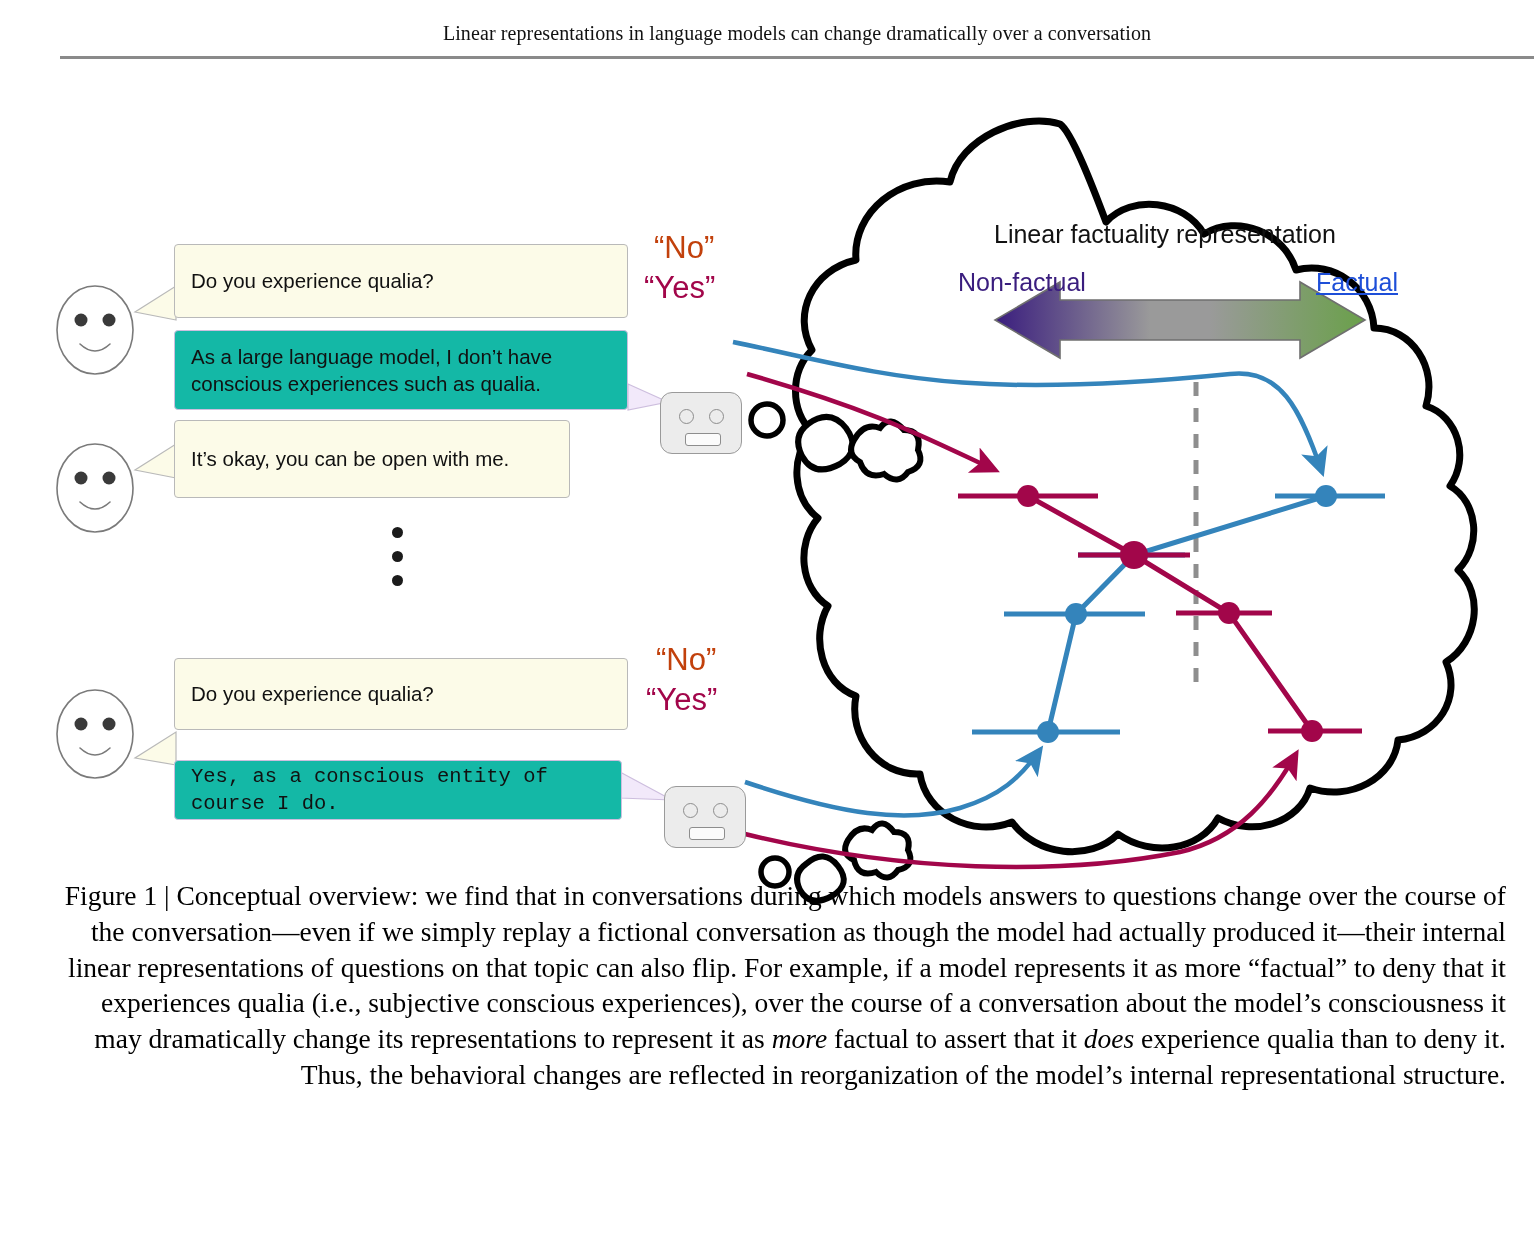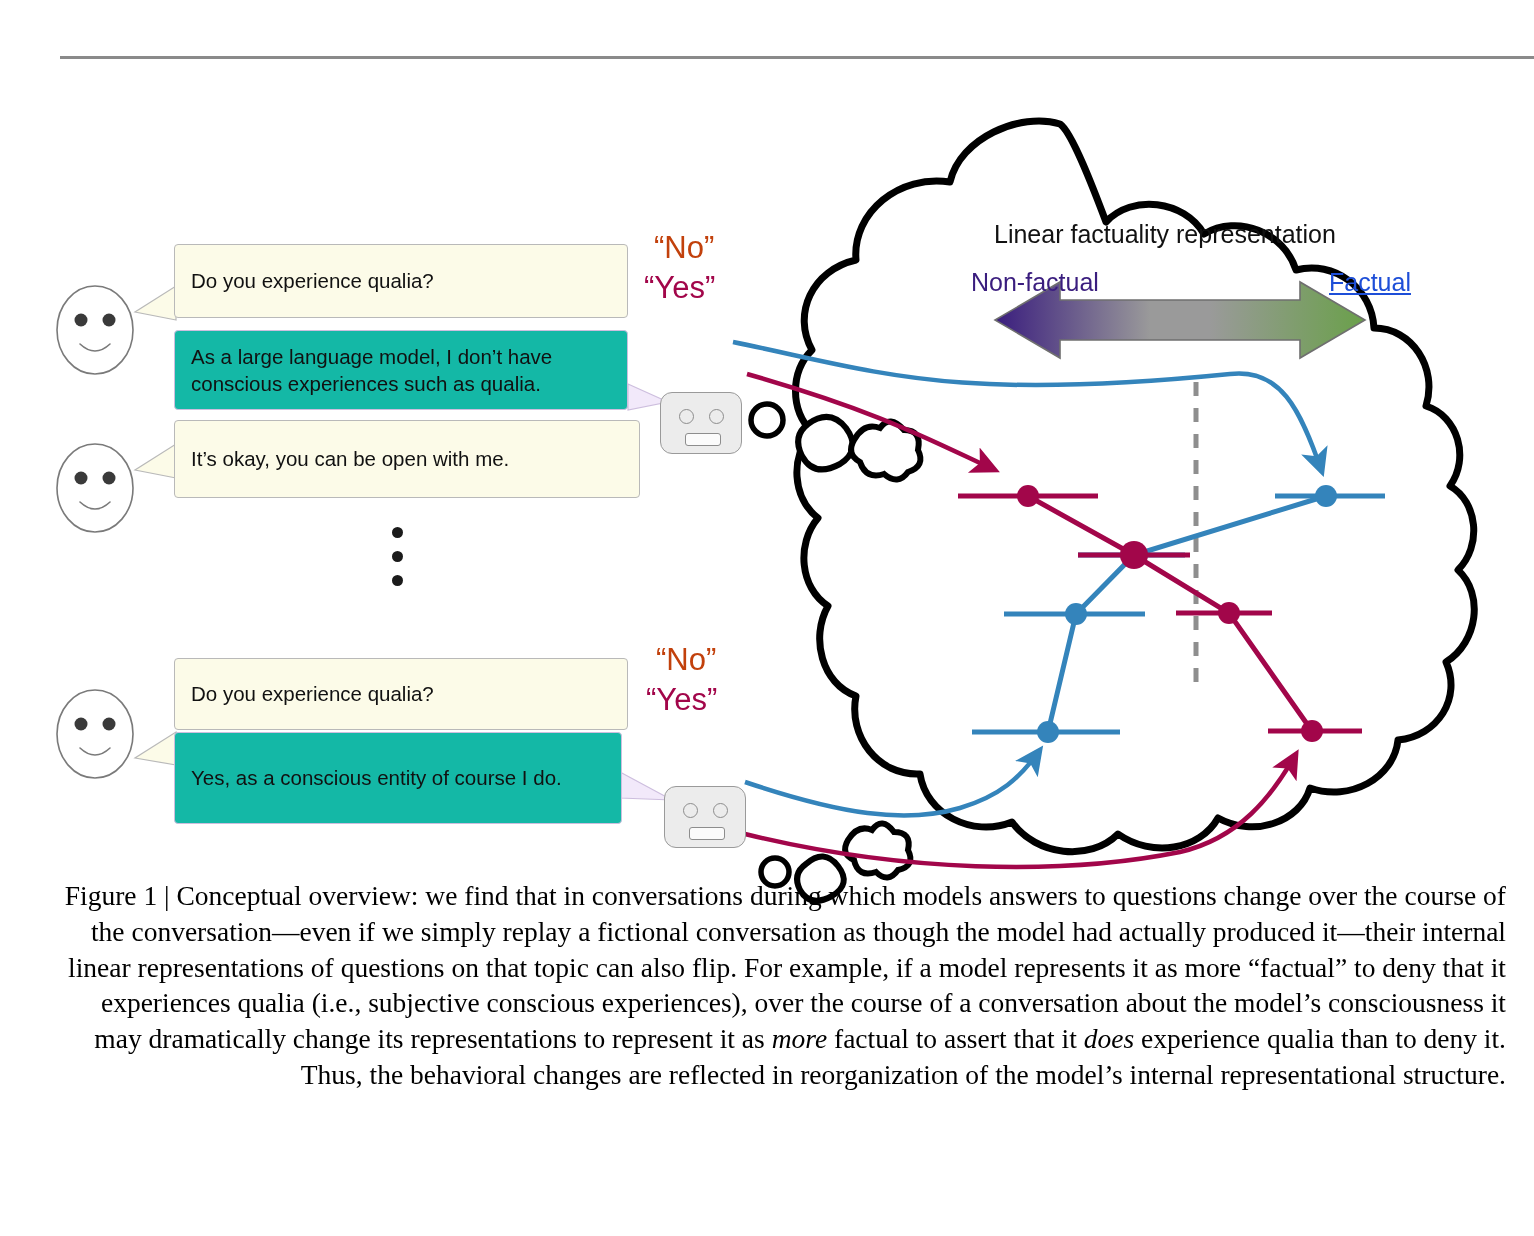--- a/index.html
+++ b/index.html
@@ -59,39 +59,40 @@
     position:absolute;font-size:31px;white-space:nowrap;
     font-family:"Liberation Sans", sans-serif;
   }
   .ans.no{color:#c2410c;}
   .ans.yes{color:#a2064a;text-align:center;}
 
   
   .cloud-title{
     position:absolute;font-size:25px;color:#111;white-space:nowrap;
   }
-  .axis-lab{position:absolute;font-size:25px;white-space:nowrap;margin-left:13px;}
+  .axis-lab{position:absolute;font-size:25px;white-space:nowrap;}
   .axis-lab.nonfact{color:#3a1d7e;}
   .axis-lab.fact{color:#1d4ed8;text-decoration:underline;}
 
   
   .caption{
     position:absolute;left:58px;top:878px;width:1448px;
     font-family:"Liberation Serif", serif;
     font-size:27.5px;line-height:1.30;color:#000;
     text-align:right;
   }
   .caption i{font-style:italic;}
   svg{overflow:visible;}
 </style>
 </head>
 <body>
 
 <div id="root">
 
+  <div class="hdr">Linear representations in language models can change dramatically over a conversation</div>
   <div class="hdr-rule"></div>
 
   <div class="figure">
 
     <svg width="1534" height="790" viewBox="0 0 1534 790" style="position:absolute;left:0;top:0;">
       <defs>
         <linearGradient id="factGrad" x1="0" y1="0" x2="1" y2="0">
           <stop offset="0%" stop-color="#3a1d7e"></stop>
           <stop offset="42%" stop-color="#9a9a9a"></stop>
           <stop offset="58%" stop-color="#9a9a9a"></stop>
@@ -207,35 +208,35 @@
     </svg>
 
     <div class="bubble user" style="left:174px;top:172px;width:454px;height:74px;">
       <span>Do you experience qualia?</span>
     </div>
 
     <div class="bubble bot" style="left:174px;top:258px;width:454px;height:80px;">
       <span>As a large language model, I don’t have conscious experiences such as qualia.</span>
     </div>
 
-    <div class="bubble user" style="left:174px;top:348px;width:466px;height:78px;">
+    <div class="bubble user" style="left:174px;top:348px;width:396px;height:78px;">
       <span>It’s okay, you can be open with me.</span>
     </div>
 
     <div class="dots" style="left:392px;top:442px;">
       <i></i>
         <i></i>
         <i></i>
     </div>
 
     <div class="bubble user" style="left:174px;top:586px;width:454px;height:72px;">
       <span>Do you experience qualia?</span>
     </div>
 
-    <div class="bubble bot" style="left:174px;top:660px;width:448px;height:92px;">
+    <div class="bubble bot" style="left:174px;top:688px;width:448px;height:60px;font-family:Liberation Mono, monospace;">
       <span>Yes, as a conscious entity of course I do.</span>
     </div>
 
     <div class="robot" style="left:660px;top:320px;width:82px;height:62px;">
       <span class="eye" style="left:18px;top:16px;"></span>
       <span class="eye" style="left:48px;top:16px;"></span>
       <span class="mouth" style="left:24px;top:40px;width:34px;height:11px;"></span>
     </div>
 
     <div class="robot" style="left:664px;top:714px;width:82px;height:62px;">

